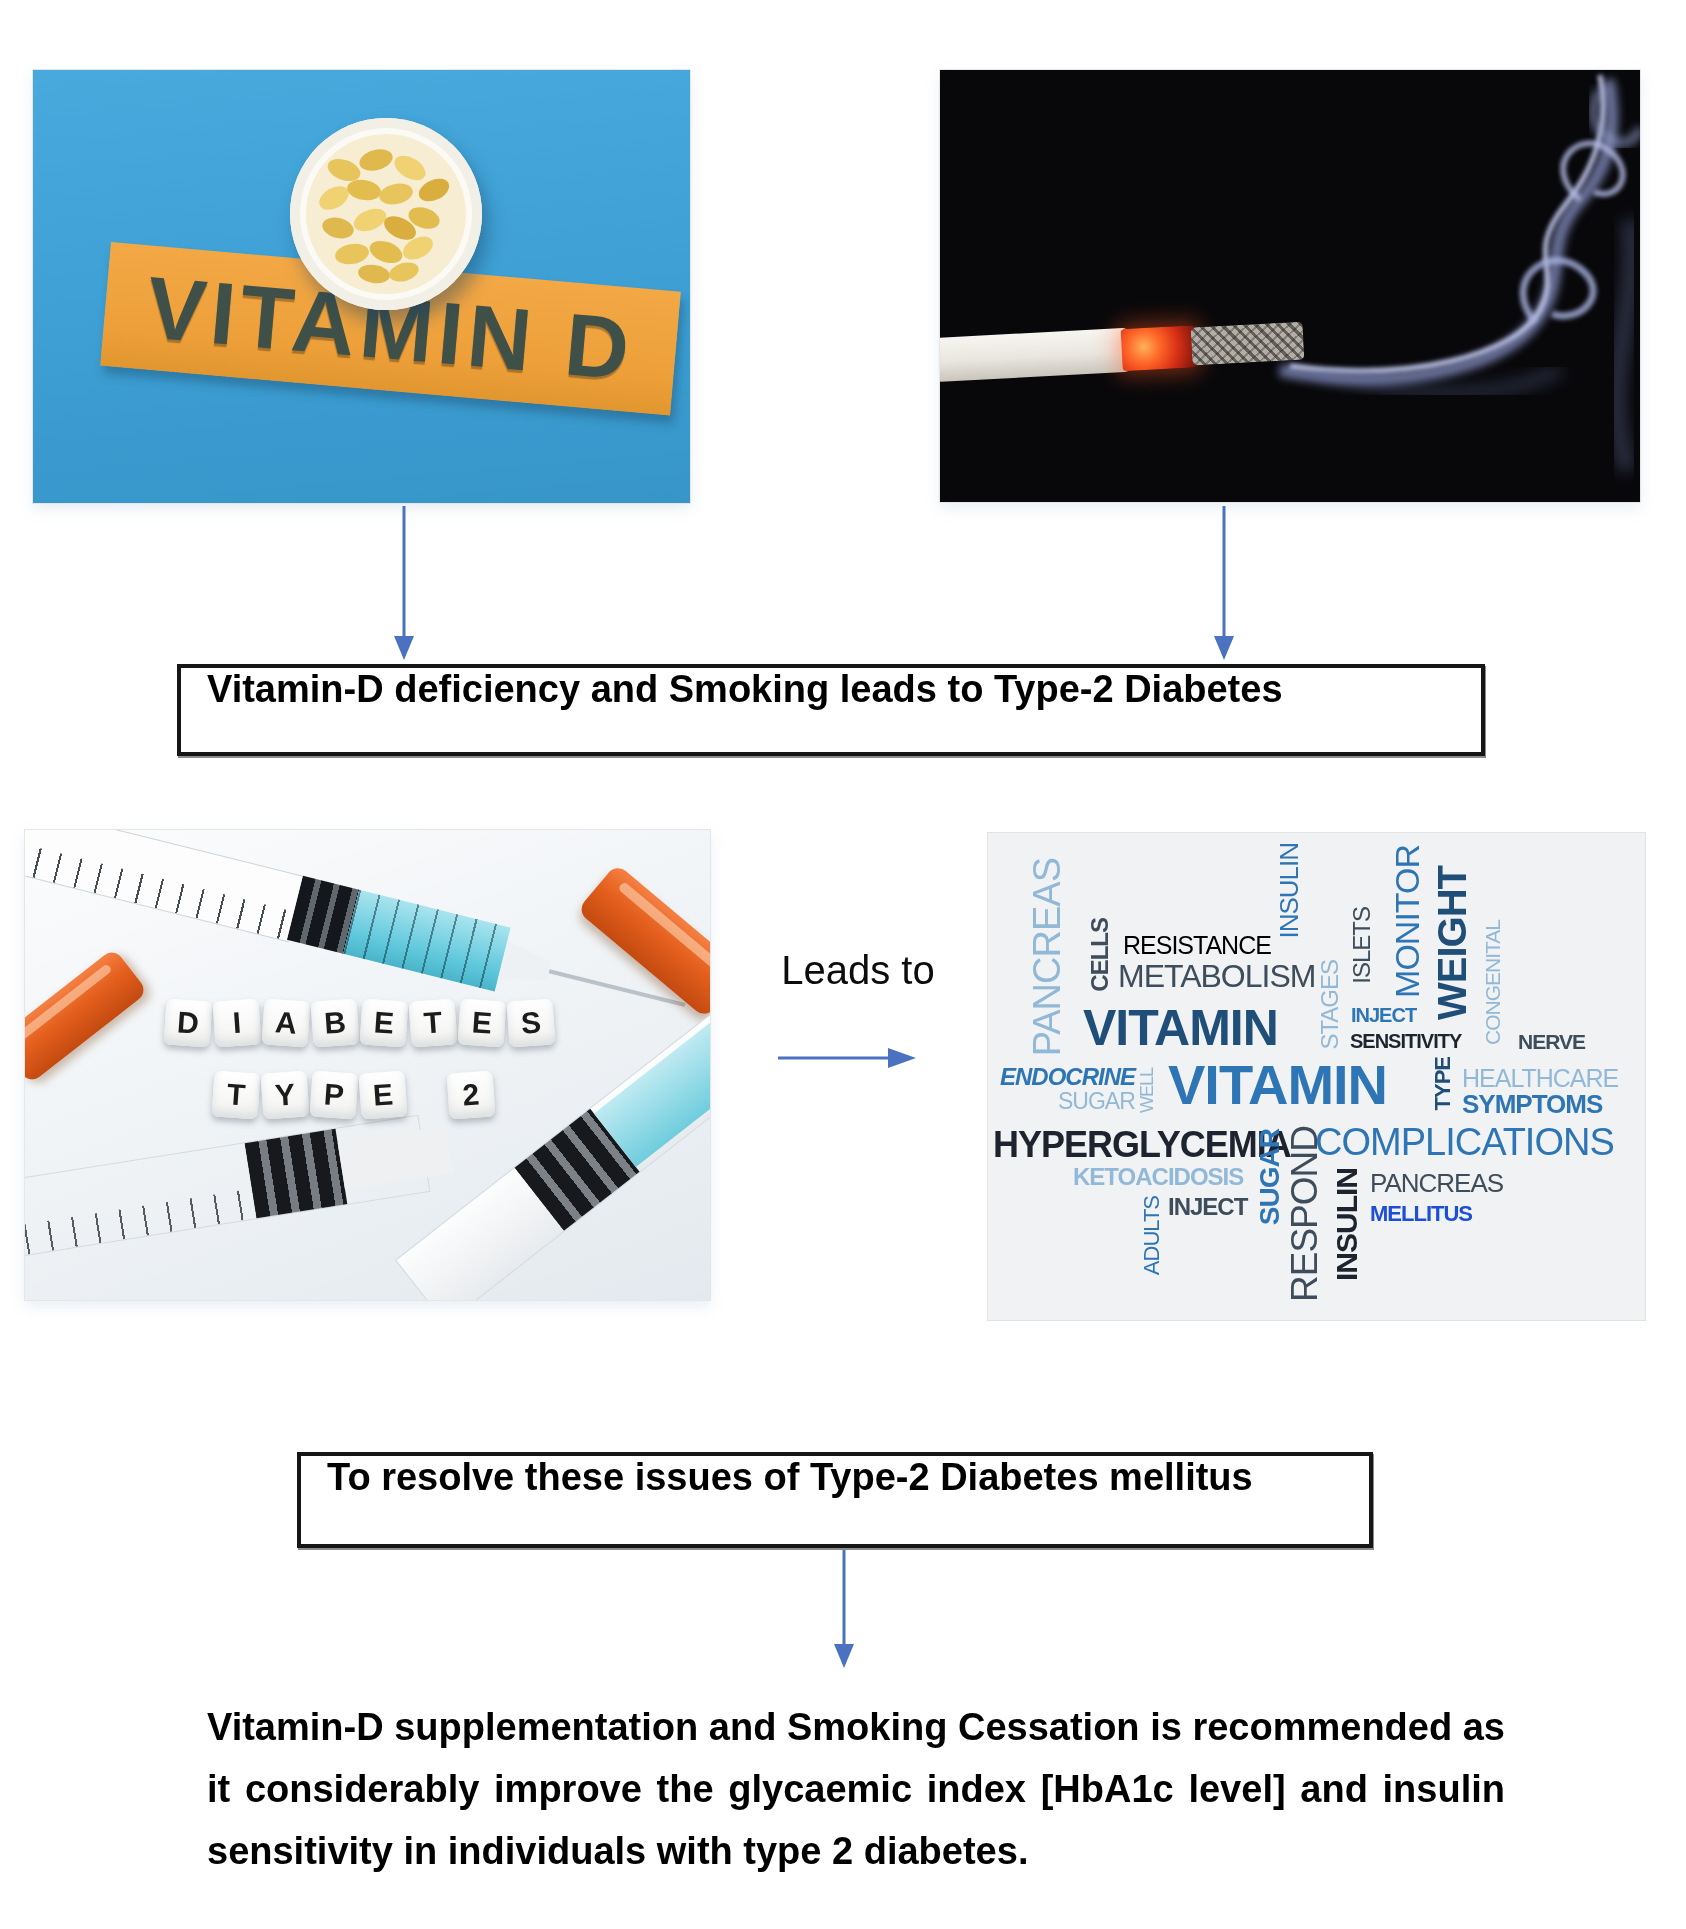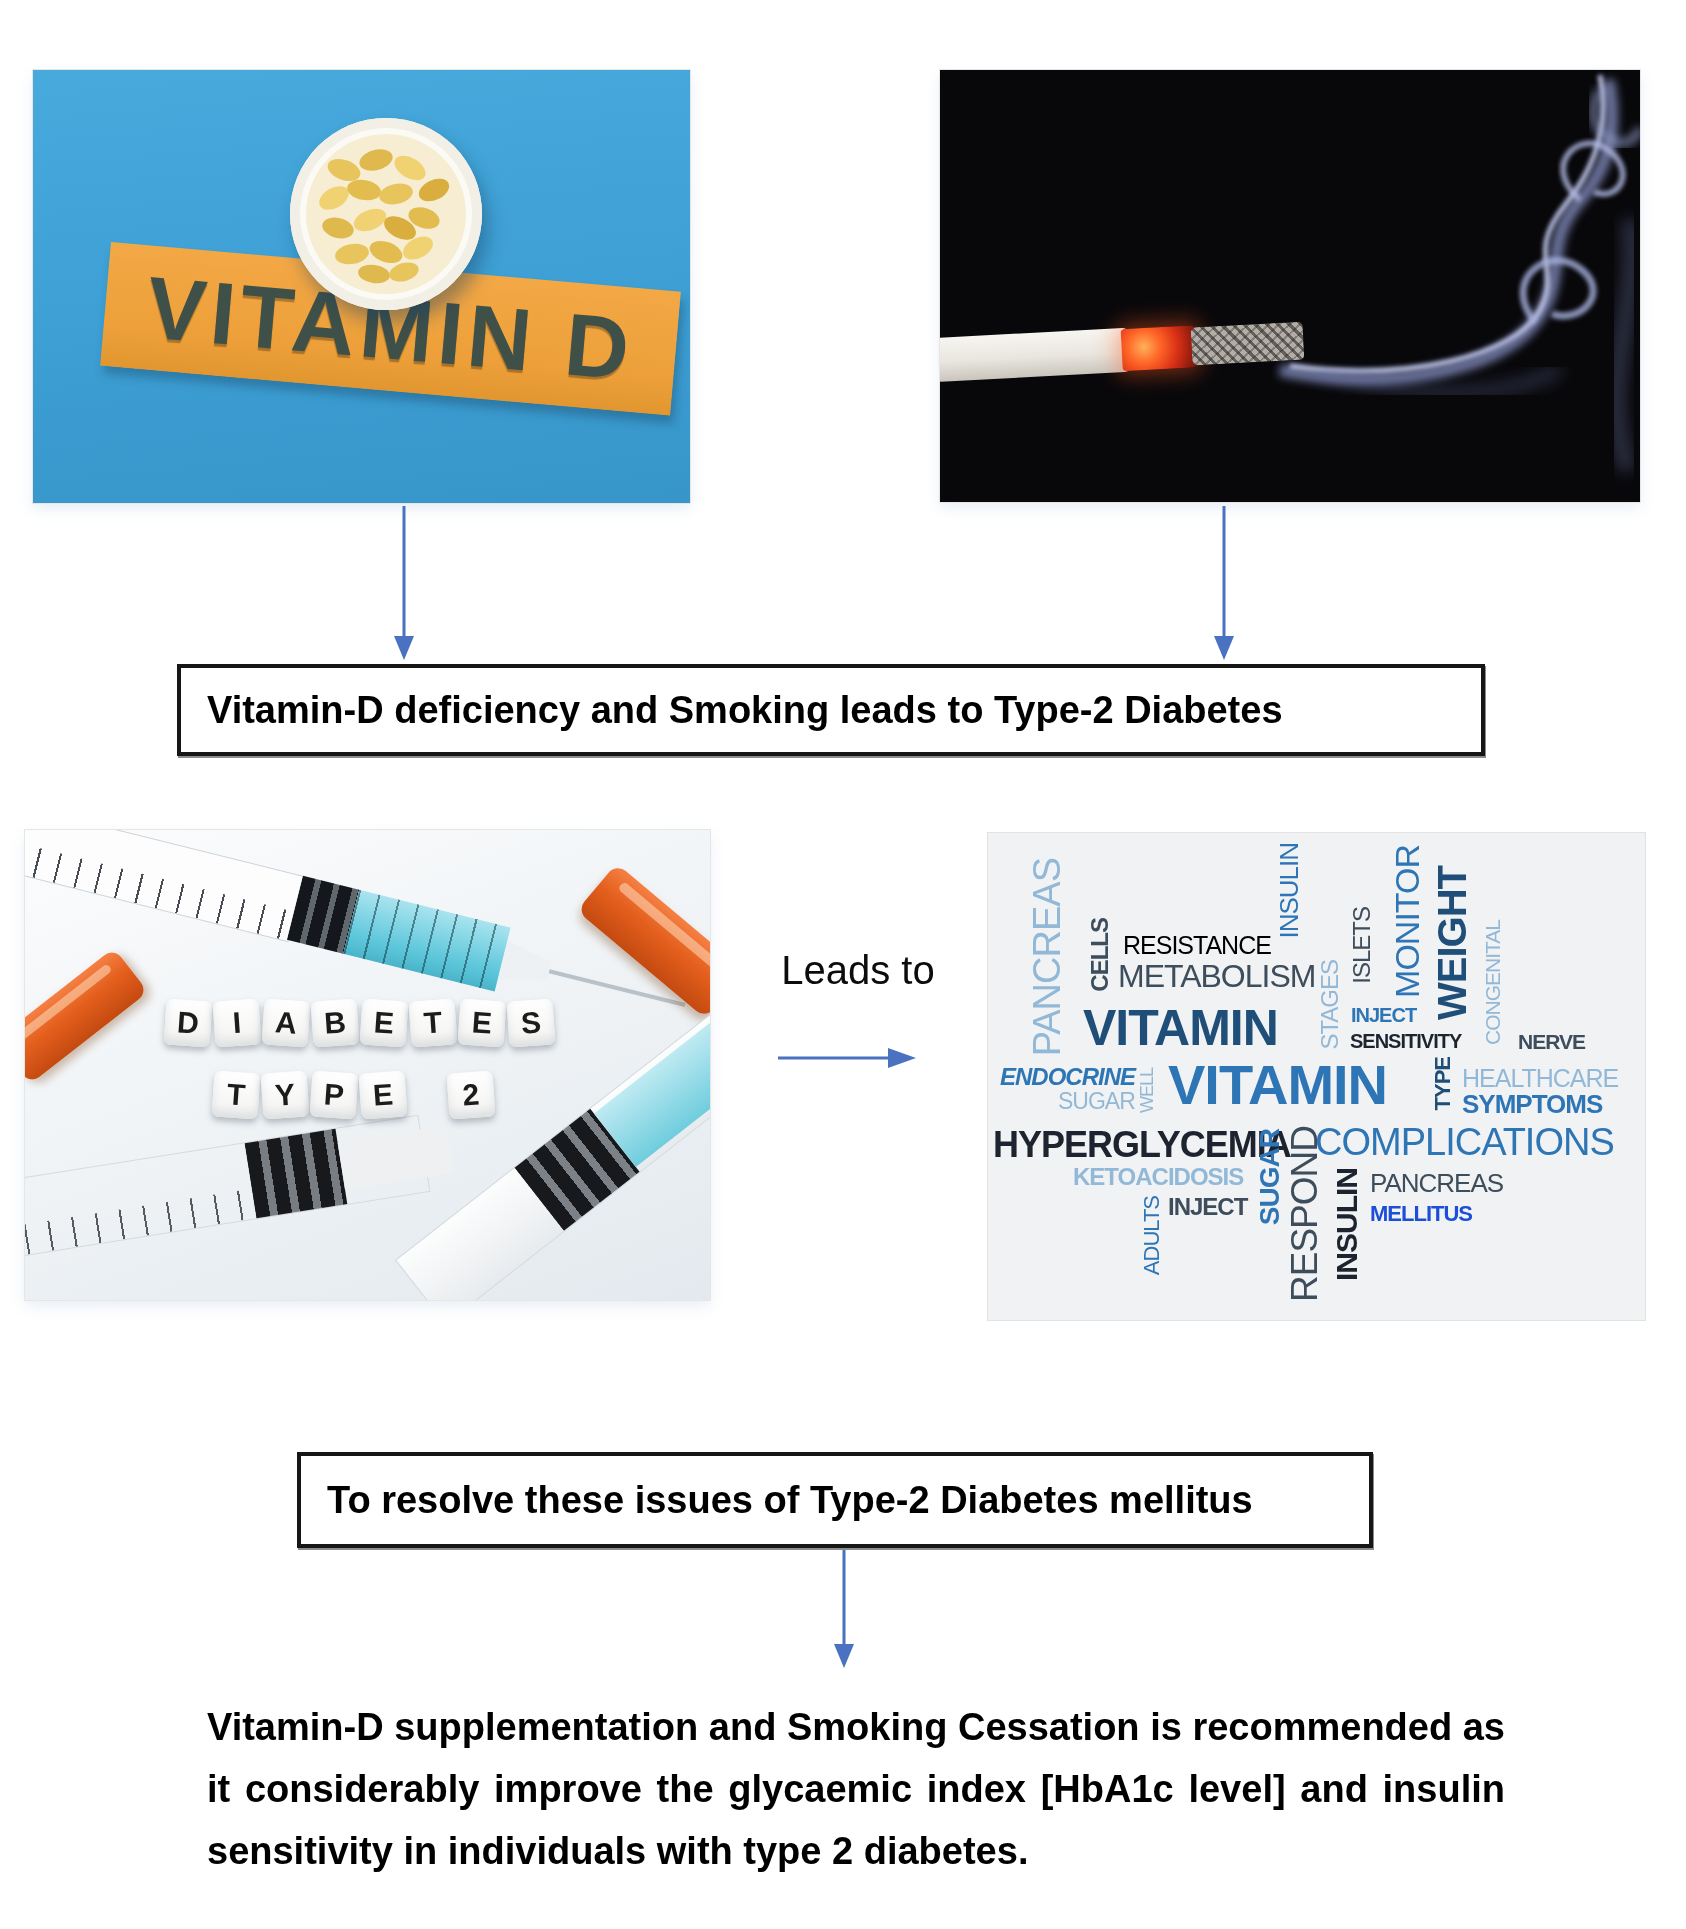--- a/index.html
+++ b/index.html
@@ -48,21 +48,21 @@
   #syrB2 .bands{position:absolute;left:150px;top:0;width:96px;height:100%;background:repeating-linear-gradient(90deg,#17191d 0 15px,#7b8187 15px 23px);}
   #syrB2 .teal2{position:absolute;left:246px;top:6px;width:150px;height:68px;background:linear-gradient(180deg,#bfeaf2,#6fcddd);}
 
   
   #word-cloud{left:988px;top:833px;width:657px;height:487px;background:#f1f2f3;box-shadow:0 0 0 1px #e2e2e2;}
   .wcw{position:absolute;line-height:1;white-space:nowrap;letter-spacing:-1px;font-weight:normal;}
   .wcw.b{font-weight:bold;}
   .wcw.v{writing-mode:vertical-rl;transform:rotate(180deg);letter-spacing:-1px;}
 
   
-  .flow-box{position:absolute;background:#ffffff;border:4px solid #161616;box-shadow:1px 2px 0 rgba(0,0,0,.45);display:flex;align-items:center;}
+  .flow-box{position:absolute;background:#ffffff;border:4px solid #161616;box-shadow:1px 2px 0 rgba(0,0,0,.45);display:flex;}
   .flow-box span{font-weight:bold;font-size:38px;color:#000;padding-left:26px;white-space:nowrap;}
   #box1{left:177px;top:664px;width:1300px;height:84px;}
   #box2{left:297px;top:1452px;width:1068px;height:88px;}
   .leads{position:absolute;left:748px;top:948px;width:220px;text-align:center;font-size:40px;color:#0c0c0c;font-weight:500;}
   #conclusion{position:absolute;left:207px;top:1696px;width:1298px;font-weight:bold;font-size:38px;line-height:62px;color:#000;text-align:justify;}
   svg.arrow{position:absolute;overflow:visible;}
 </style>
 </head>
 <body>
 

